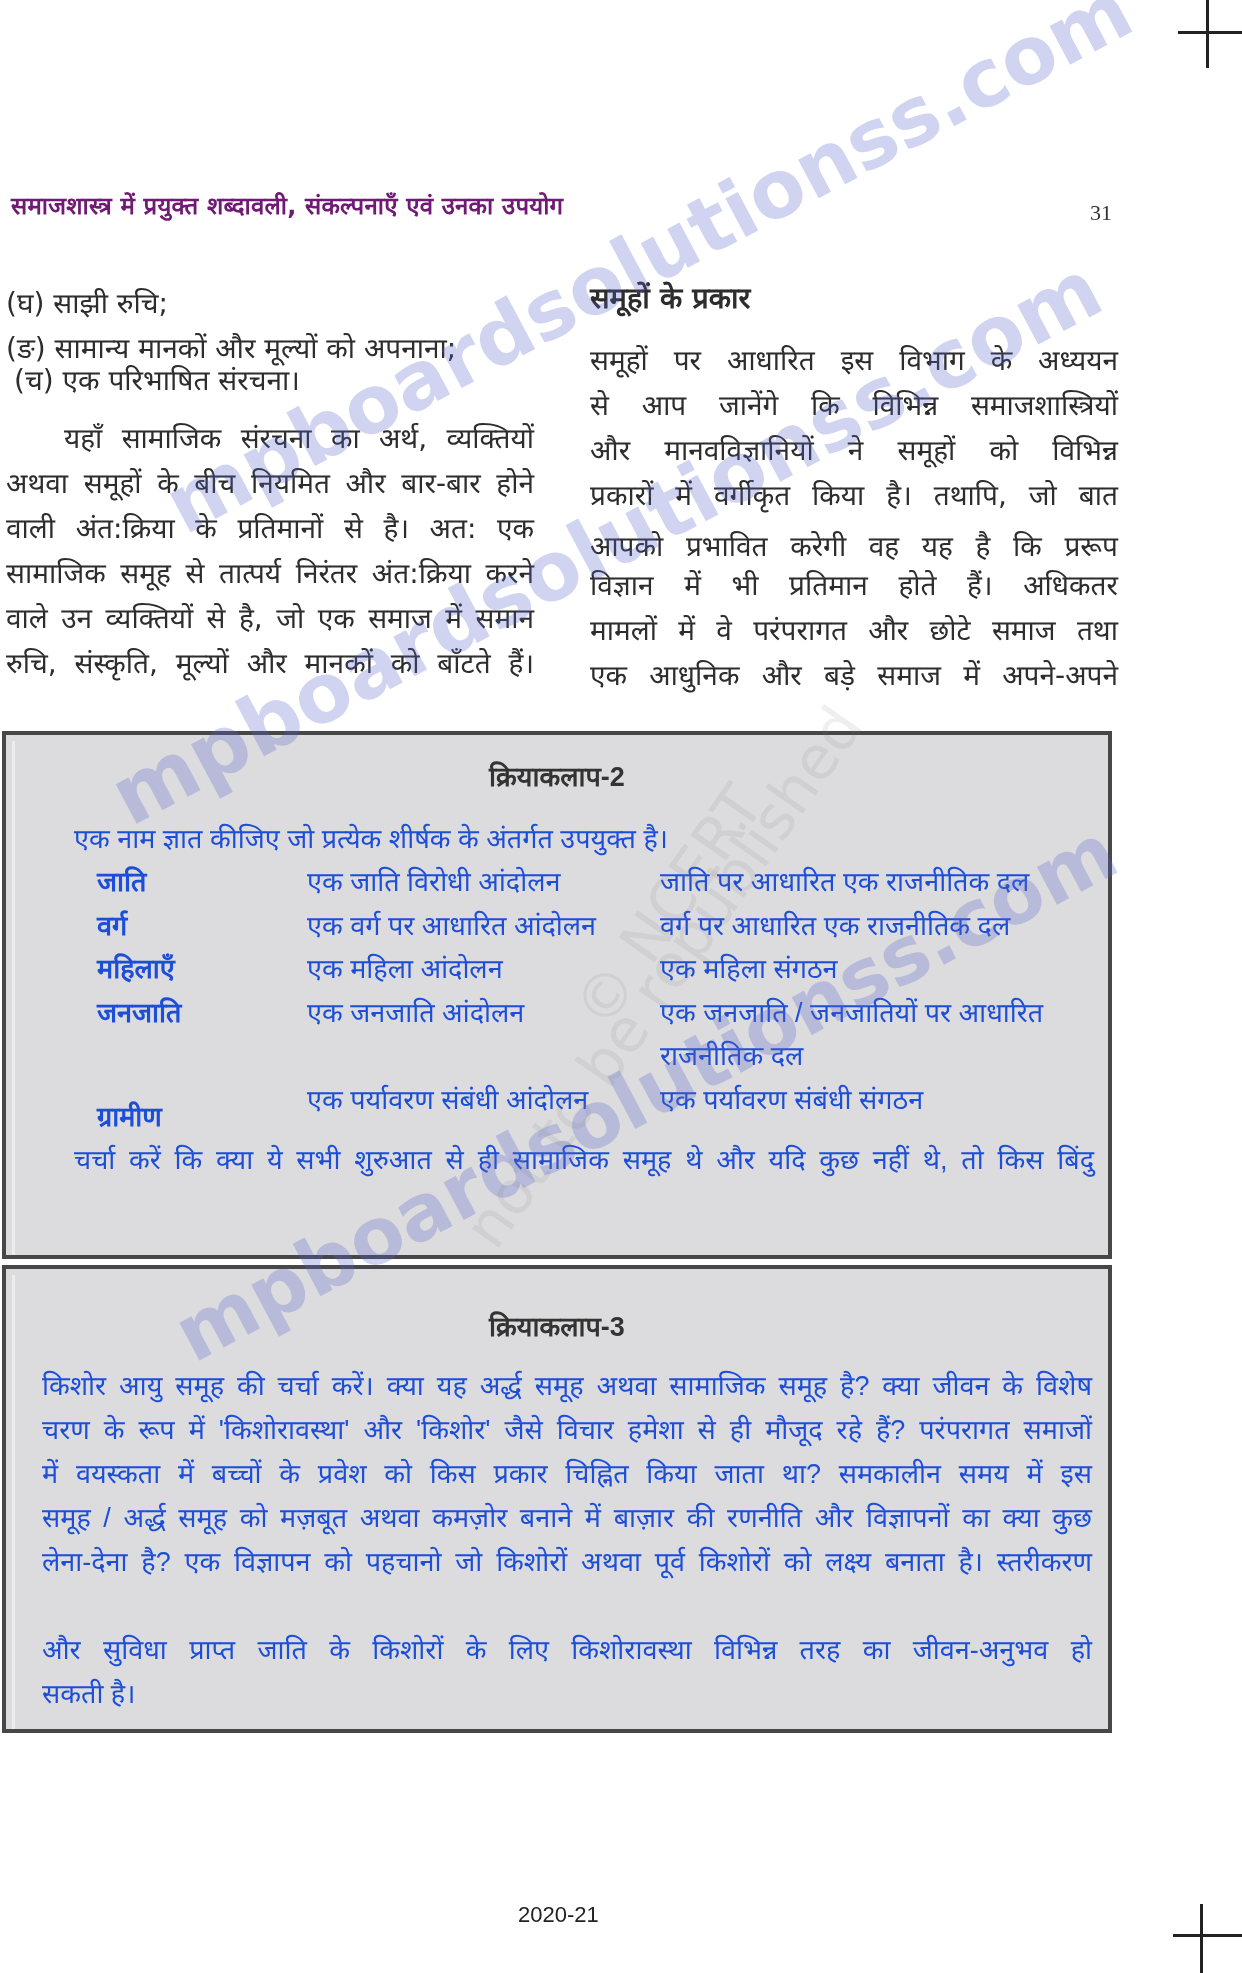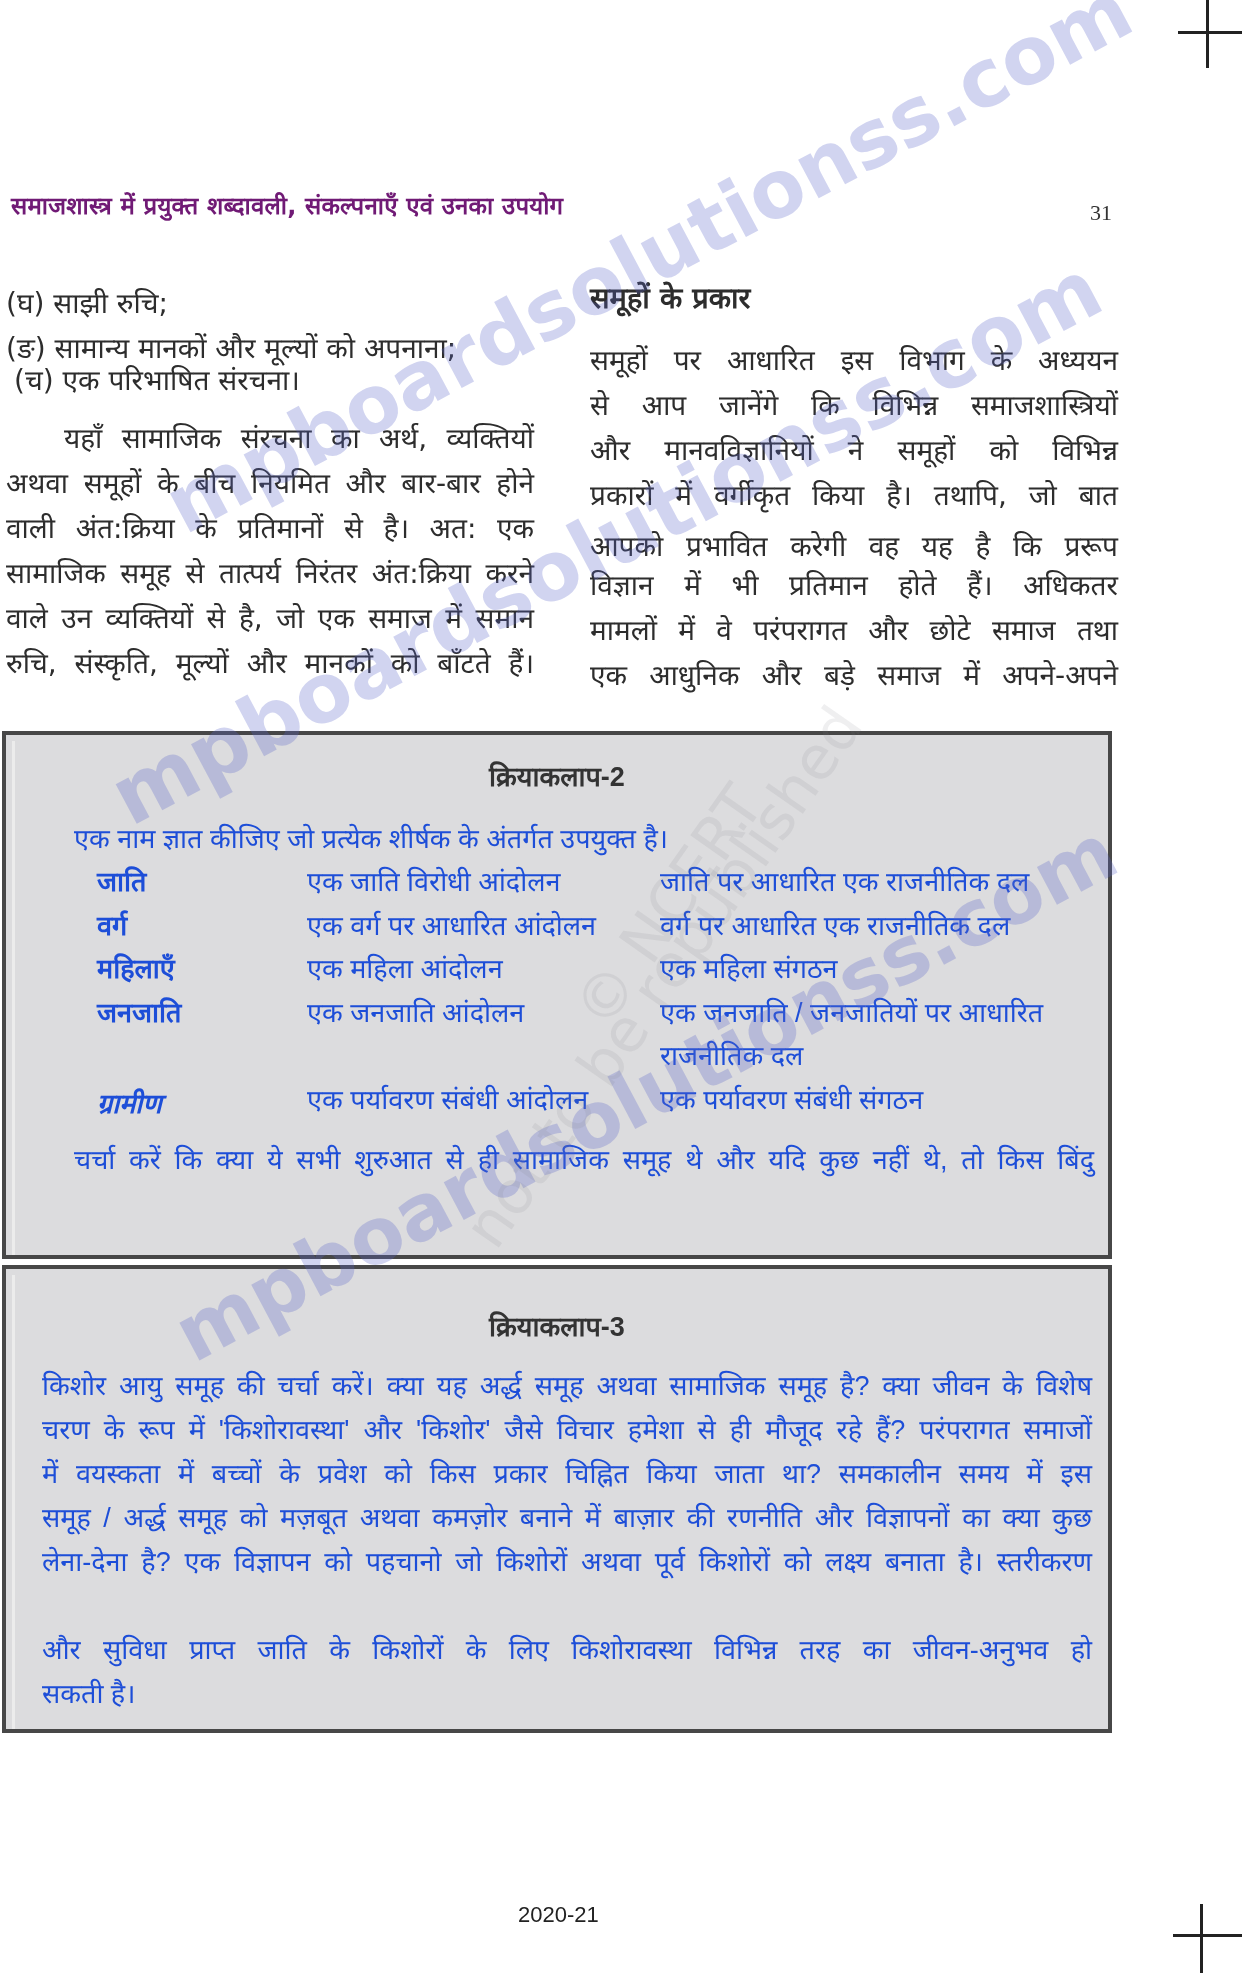--- a/index.html
+++ b/index.html
@@ -137,21 +137,21 @@
       <div class="box-line" style="left:301px; top:214px;">एक महिला आंदोलन</div>
       <div class="box-line" style="left:654px; top:214px;">एक महिला संगठन</div>
     </div>
     <div>
       <div class="box-line bold" style="left:91px; top:258px;">जनजाति</div>
       <div class="box-line" style="left:301px; top:258px;">एक जनजाति आंदोलन</div>
       <div class="box-line" style="left:654px; top:258px;">एक जनजाति / जनजातियों पर आधारित</div>
       <div class="box-line" style="left:654px; top:301px;">राजनीतिक दल</div>
     </div>
     <div>
-      <div class="box-line bold" style="left:91px; top:349px;font-style:italic;">ग्रामीण</div>
+      <div class="box-line bold" style="left:91px; top:362px;">ग्रामीण</div>
       <div class="box-line" style="left:301px; top:345px;">एक पर्यावरण संबंधी आंदोलन</div>
       <div class="box-line" style="left:654px; top:345px;">एक पर्यावरण संबंधी संगठन</div>
     </div>
   </div>
 
   <div class="box-line j" style="left:68px; top:405px; width:1020px;">चर्चा करें कि क्या ये सभी शुरुआत से ही सामाजिक समूह थे और यदि कुछ नहीं थे, तो किस बिंदु</div>
 </div>
 
 <div class="activity-box" style="top:1265px; height:468px;">
   <div class="inner-edge"></div>

